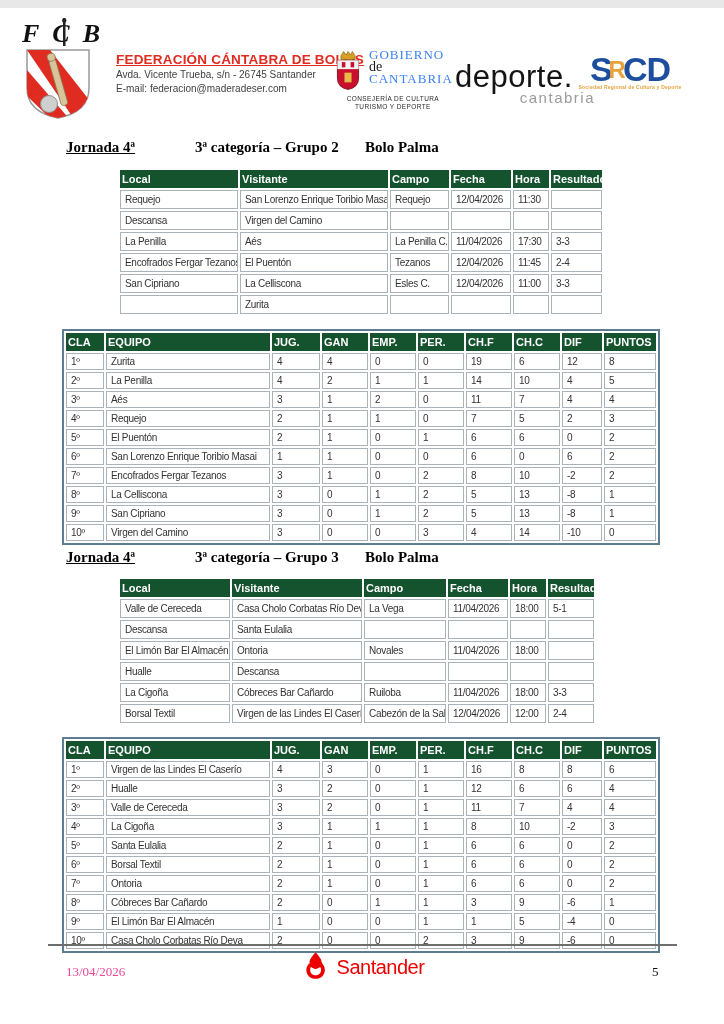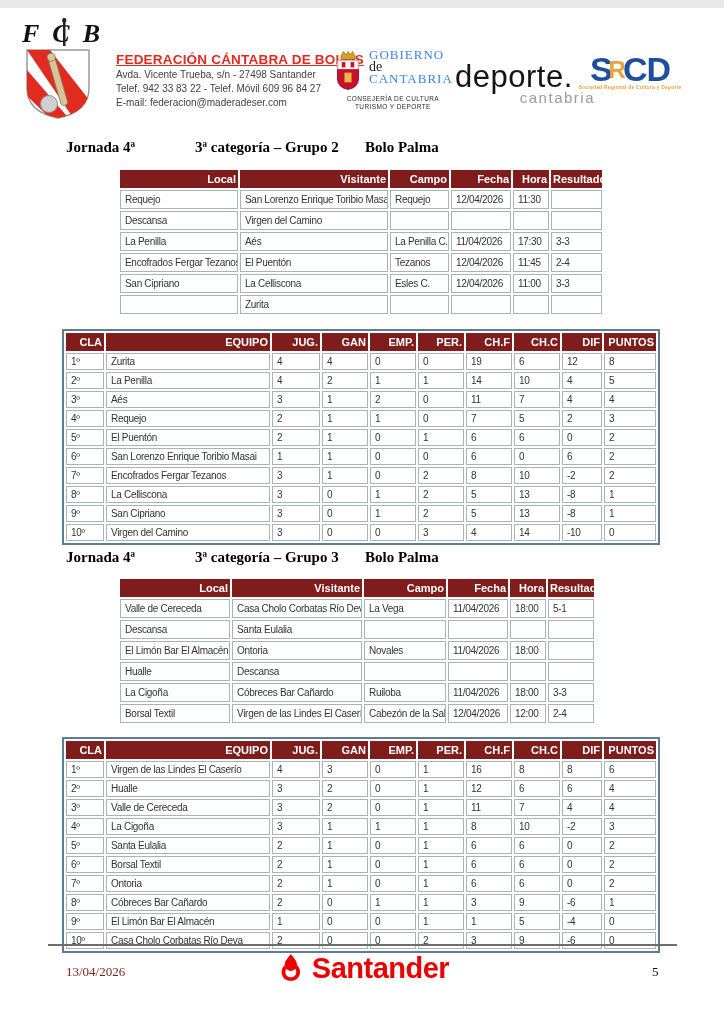--- a/index.html
+++ b/index.html
@@ -25,27 +25,27 @@
 
   .srcd{position:absolute;left:578px;top:42px;width:104px;text-align:center;font-weight:bold;white-space:nowrap;}
   .srcd .L{font-size:34px;color:#1d4f9e;letter-spacing:-1px;}
   .srcd .R{font-size:24px;color:#e8a33d;position:relative;top:-3px;margin:0 -3px;}
   .srcd-sub{font-size:5px;color:#e8a33d;margin-top:-5px;letter-spacing:.2px;}
 
   
   .heading{position:absolute;height:20px;font-family:"Liberation Serif",serif;font-weight:bold;
            font-size:15px;color:#000;}
   .heading span{position:absolute;top:0;white-space:nowrap;}
-  .heading .h1{left:0;}
+  .heading .h1{left:0;text-decoration:underline;}
   .heading .h2{left:129px;}
   .heading .h3{left:299px;}
 
   
   table{position:absolute;border-collapse:separate;border-spacing:2px;background:#fff;}
-  th{background:#7f1d1d;color:#fff;font-size:11px;font-weight:bold;padding:3px 2px;text-align:right;
+  th{background:#14532d;color:#fff;font-size:11px;font-weight:bold;padding:3px 2px;text-align:left;
      white-space:nowrap;overflow:hidden;}
   td{background:#fff;border:1px solid #aab3b9;font-size:10px;color:#333;padding:2.5px 4px;height:12px;
      white-space:nowrap;overflow:hidden;letter-spacing:-.3px;text-align:left;vertical-align:middle;}
 
   .fixtures{width:460px;table-layout:fixed;}
   .fixtures.g2 th:nth-child(1){width:114px}
   .fixtures.g2 th:nth-child(2){width:144px}
   .fixtures.g2 th:nth-child(3){width:55px}
   .fixtures.g2 th:nth-child(4){width:56px}
   .fixtures.g2 th:nth-child(5){width:32px}
@@ -66,24 +66,24 @@
   .standings th:nth-child(3){width:44px}
   .standings th:nth-child(4){width:42px}
   .standings th:nth-child(5){width:42px}
   .standings th:nth-child(6){width:42px}
   .standings th:nth-child(7){width:42px}
   .standings th:nth-child(8){width:42px}
   .standings th:nth-child(9){width:36px}
 
   
   .foot-line{position:absolute;left:48px;top:936px;width:629px;border-top:2px solid #6e6e6e;}
-  .foot-date{position:absolute;left:66px;top:956px;font-family:"Liberation Serif",serif;font-size:13px;color:#7f1d1d;}
+  .foot-date{position:absolute;left:66px;top:956px;font-family:"Liberation Serif",serif;font-size:13px;color:#ec4899;}
   .foot-page{position:absolute;left:652px;top:956px;font-family:"Liberation Serif",serif;font-size:13px;color:#111;}
   .santander{position:absolute;left:50%;top:944px;transform:translateX(-50%);display:flex;align-items:center;gap:5px;}
-  .santander .brand{font-size:29px;font-weight:bold;color:#EC0000;letter-spacing:-.5px;}
+  .santander .brand{font-size:20px;font-weight:normal;color:#EC0000;letter-spacing:-.5px;}
 </style>
 </head>
 <body>
 
 <div class="page">
 
   <svg class="fcb-logo" width="88" height="104" viewBox="0 0 88 104">
     <text x="2" y="24" font-family="Liberation Serif, serif" font-style="italic" font-weight="bold" font-size="26" letter-spacing="13" fill="#111">FCB</text>
     <rect x="43" y="0" width="2.5" height="28" fill="#222"></rect>
     <circle cx="44.2" cy="2.5" r="2.2" fill="#222"></circle>
@@ -99,22 +99,21 @@
     </g>
     <g transform="rotate(-16 40 70)">
       <rect x="36.5" y="40" width="7" height="48" rx="3.5" fill="#d9c49a" stroke="#8a7a55" stroke-width="0.8"></rect>
       <circle cx="40" cy="38" r="4" fill="#d9c49a" stroke="#8a7a55" stroke-width="0.8"></circle>
     </g>
     <circle cx="29" cy="86" r="8.5" fill="#cfcfcf" stroke="#8f8f8f" stroke-width="1"></circle>
   </svg>
 
   <div class="fed">
     <div class="fed-name">FEDERACIÓN CÁNTABRA DE BOLOS</div>
-    <div class="fed-line">Avda. Vicente Trueba, s/n - 27498 Santander</div>
-    <div class="fed-line">Telef. 942 33 83 22  - Telef. Móvil 609 96 84 27</div>
+    <div class="fed-line">Avda. Vicente Trueba, s/n - 26745 Santander</div>
     <div class="fed-line">E-mail: federacion@maderadeser.com</div>
   </div>
 
   <div class="gob">
     <svg class="gob-shield" viewBox="0 0 34 48">
       <path d="M9 8 l3-5 3 4 2-4 3 4 2-4 3 5 v4 H9 z" fill="#d8a123" stroke="#8a6a10" stroke-width="0.8"></path>
       <path d="M5 13 h24 v20 q0 11 -12 13 q-12 -2 -12 -13 z" fill="#c8102e" stroke="#7a0c1e" stroke-width="1"></path>
       <rect x="5" y="13" width="24" height="10" fill="#f2f2f2"></rect>
       <rect x="10" y="15" width="4" height="6" fill="#c8102e"></rect>
       <rect x="20" y="15" width="4" height="6" fill="#c8102e"></rect>

